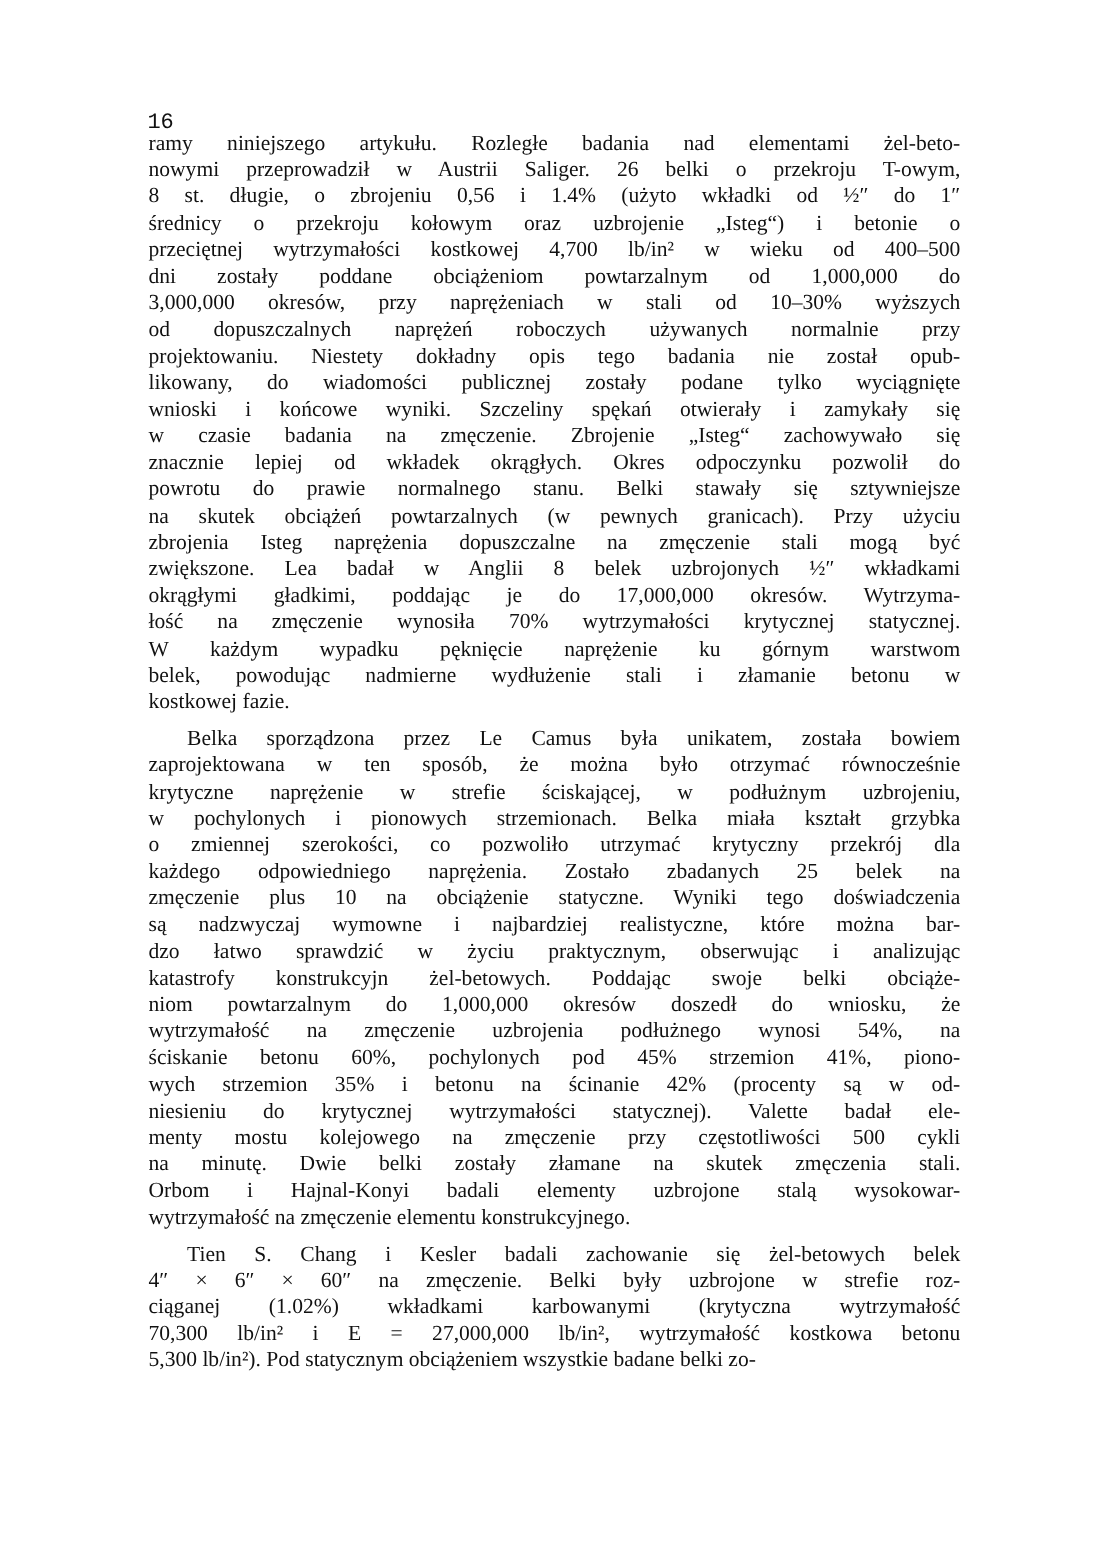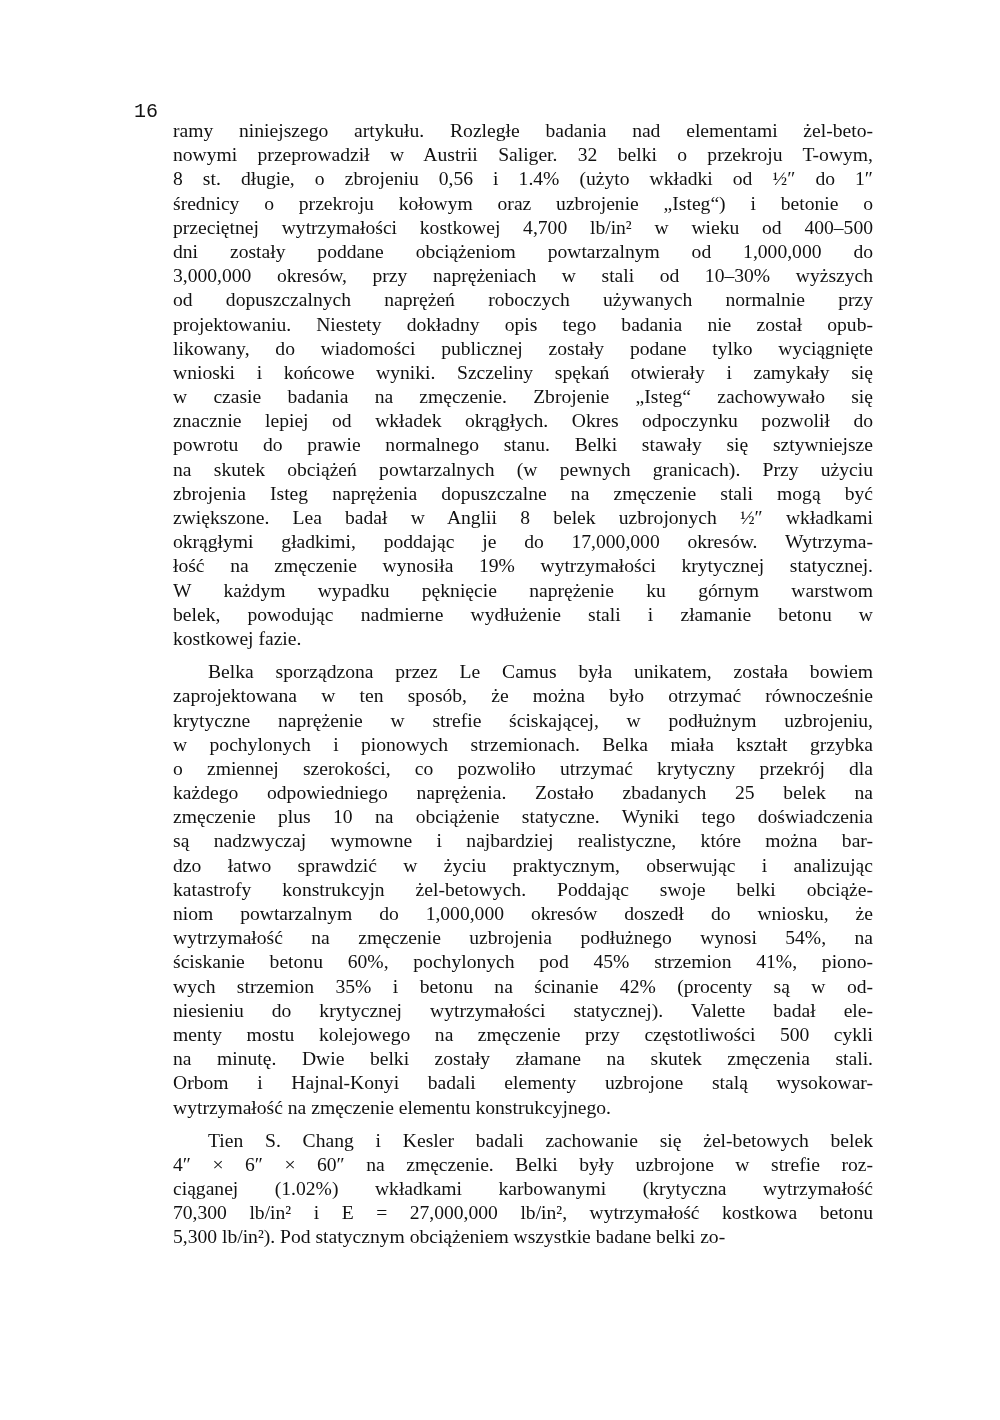--- a/index.html
+++ b/index.html
@@ -31,21 +31,20 @@
   }
   .line {
     display: block;
     height: 24.2px;
     line-height: 24.2px;
     font-size: 19.6px;
     text-align: justify;
     text-align-last: justify;
     white-space: nowrap;
     overflow: visible;
-    margin-left: 38px;
   }
   .line.last {
     text-align-last: left;
     font-family: Liberation Serif, serif;
   }
   .line.indent {
     text-indent: 35px;
   }
   .para {
     display: block;
@@ -55,38 +54,38 @@
   }
 </style>
 </head>
 <body>
 
 <div class="page-number">16</div>
 
 <div class="body-text">
   <div class="para">
       <span class="line">ramy niniejszego artykułu. Rozległe badania nad elementami żel-beto-</span>
-      <span class="line">nowymi przeprowadził w Austrii Saliger. 32 belki o przekroju T-owym,</span>
+      <span class="line">nowymi przeprowadził w Austrii Saliger. 26 belki o przekroju T-owym,</span>
       <span class="line">8 st. długie, o zbrojeniu 0,56 i 1.4% (użyto wkładki od ½″ do 1″</span>
       <span class="line">średnicy o przekroju kołowym oraz uzbrojenie „Isteg“) i betonie o</span>
       <span class="line">przeciętnej wytrzymałości kostkowej 4,700 lb/in² w wieku od 400–500</span>
       <span class="line">dni zostały poddane obciążeniom powtarzalnym od 1,000,000 do</span>
       <span class="line">3,000,000 okresów, przy naprężeniach w stali od 10–30% wyższych</span>
       <span class="line">od dopuszczalnych naprężeń roboczych używanych normalnie przy</span>
       <span class="line">projektowaniu. Niestety dokładny opis tego badania nie został opub-</span>
       <span class="line">likowany, do wiadomości publicznej zostały podane tylko wyciągnięte</span>
       <span class="line">wnioski i końcowe wyniki. Szczeliny spękań otwierały i zamykały się</span>
       <span class="line">w czasie badania na zmęczenie. Zbrojenie „Isteg“ zachowywało się</span>
       <span class="line">znacznie lepiej od wkładek okrągłych. Okres odpoczynku pozwolił do</span>
       <span class="line">powrotu do prawie normalnego stanu. Belki stawały się sztywniejsze</span>
       <span class="line">na skutek obciążeń powtarzalnych (w pewnych granicach). Przy użyciu</span>
       <span class="line">zbrojenia Isteg naprężenia dopuszczalne na zmęczenie stali mogą być</span>
       <span class="line">zwiększone. Lea badał w Anglii 8 belek uzbrojonych ½″ wkładkami</span>
       <span class="line">okrągłymi gładkimi, poddając je do 17,000,000 okresów. Wytrzyma-</span>
-      <span class="line">łość na zmęczenie wynosiła 19% wytrzymałości krytycznej statycznej.</span>
+      <span class="line">łość na zmęczenie wynosiła 70% wytrzymałości krytycznej statycznej.</span>
       <span class="line">W każdym wypadku pęknięcie naprężenie ku górnym warstwom</span>
       <span class="line">belek, powodując nadmierne wydłużenie stali i złamanie betonu w</span>
       <span class="line last">kostkowej fazie.</span>
     </div>
   <div class="para">
       <span class="line indent">Belka sporządzona przez Le Camus była unikatem, została bowiem</span>
       <span class="line">zaprojektowana w ten sposób, że można było otrzymać równocześnie</span>
       <span class="line">krytyczne naprężenie w strefie ściskającej, w podłużnym uzbrojeniu,</span>
       <span class="line">w pochylonych i pionowych strzemionach. Belka miała kształt grzybka</span>
       <span class="line">o zmiennej szerokości, co pozwoliło utrzymać krytyczny przekrój dla</span>

